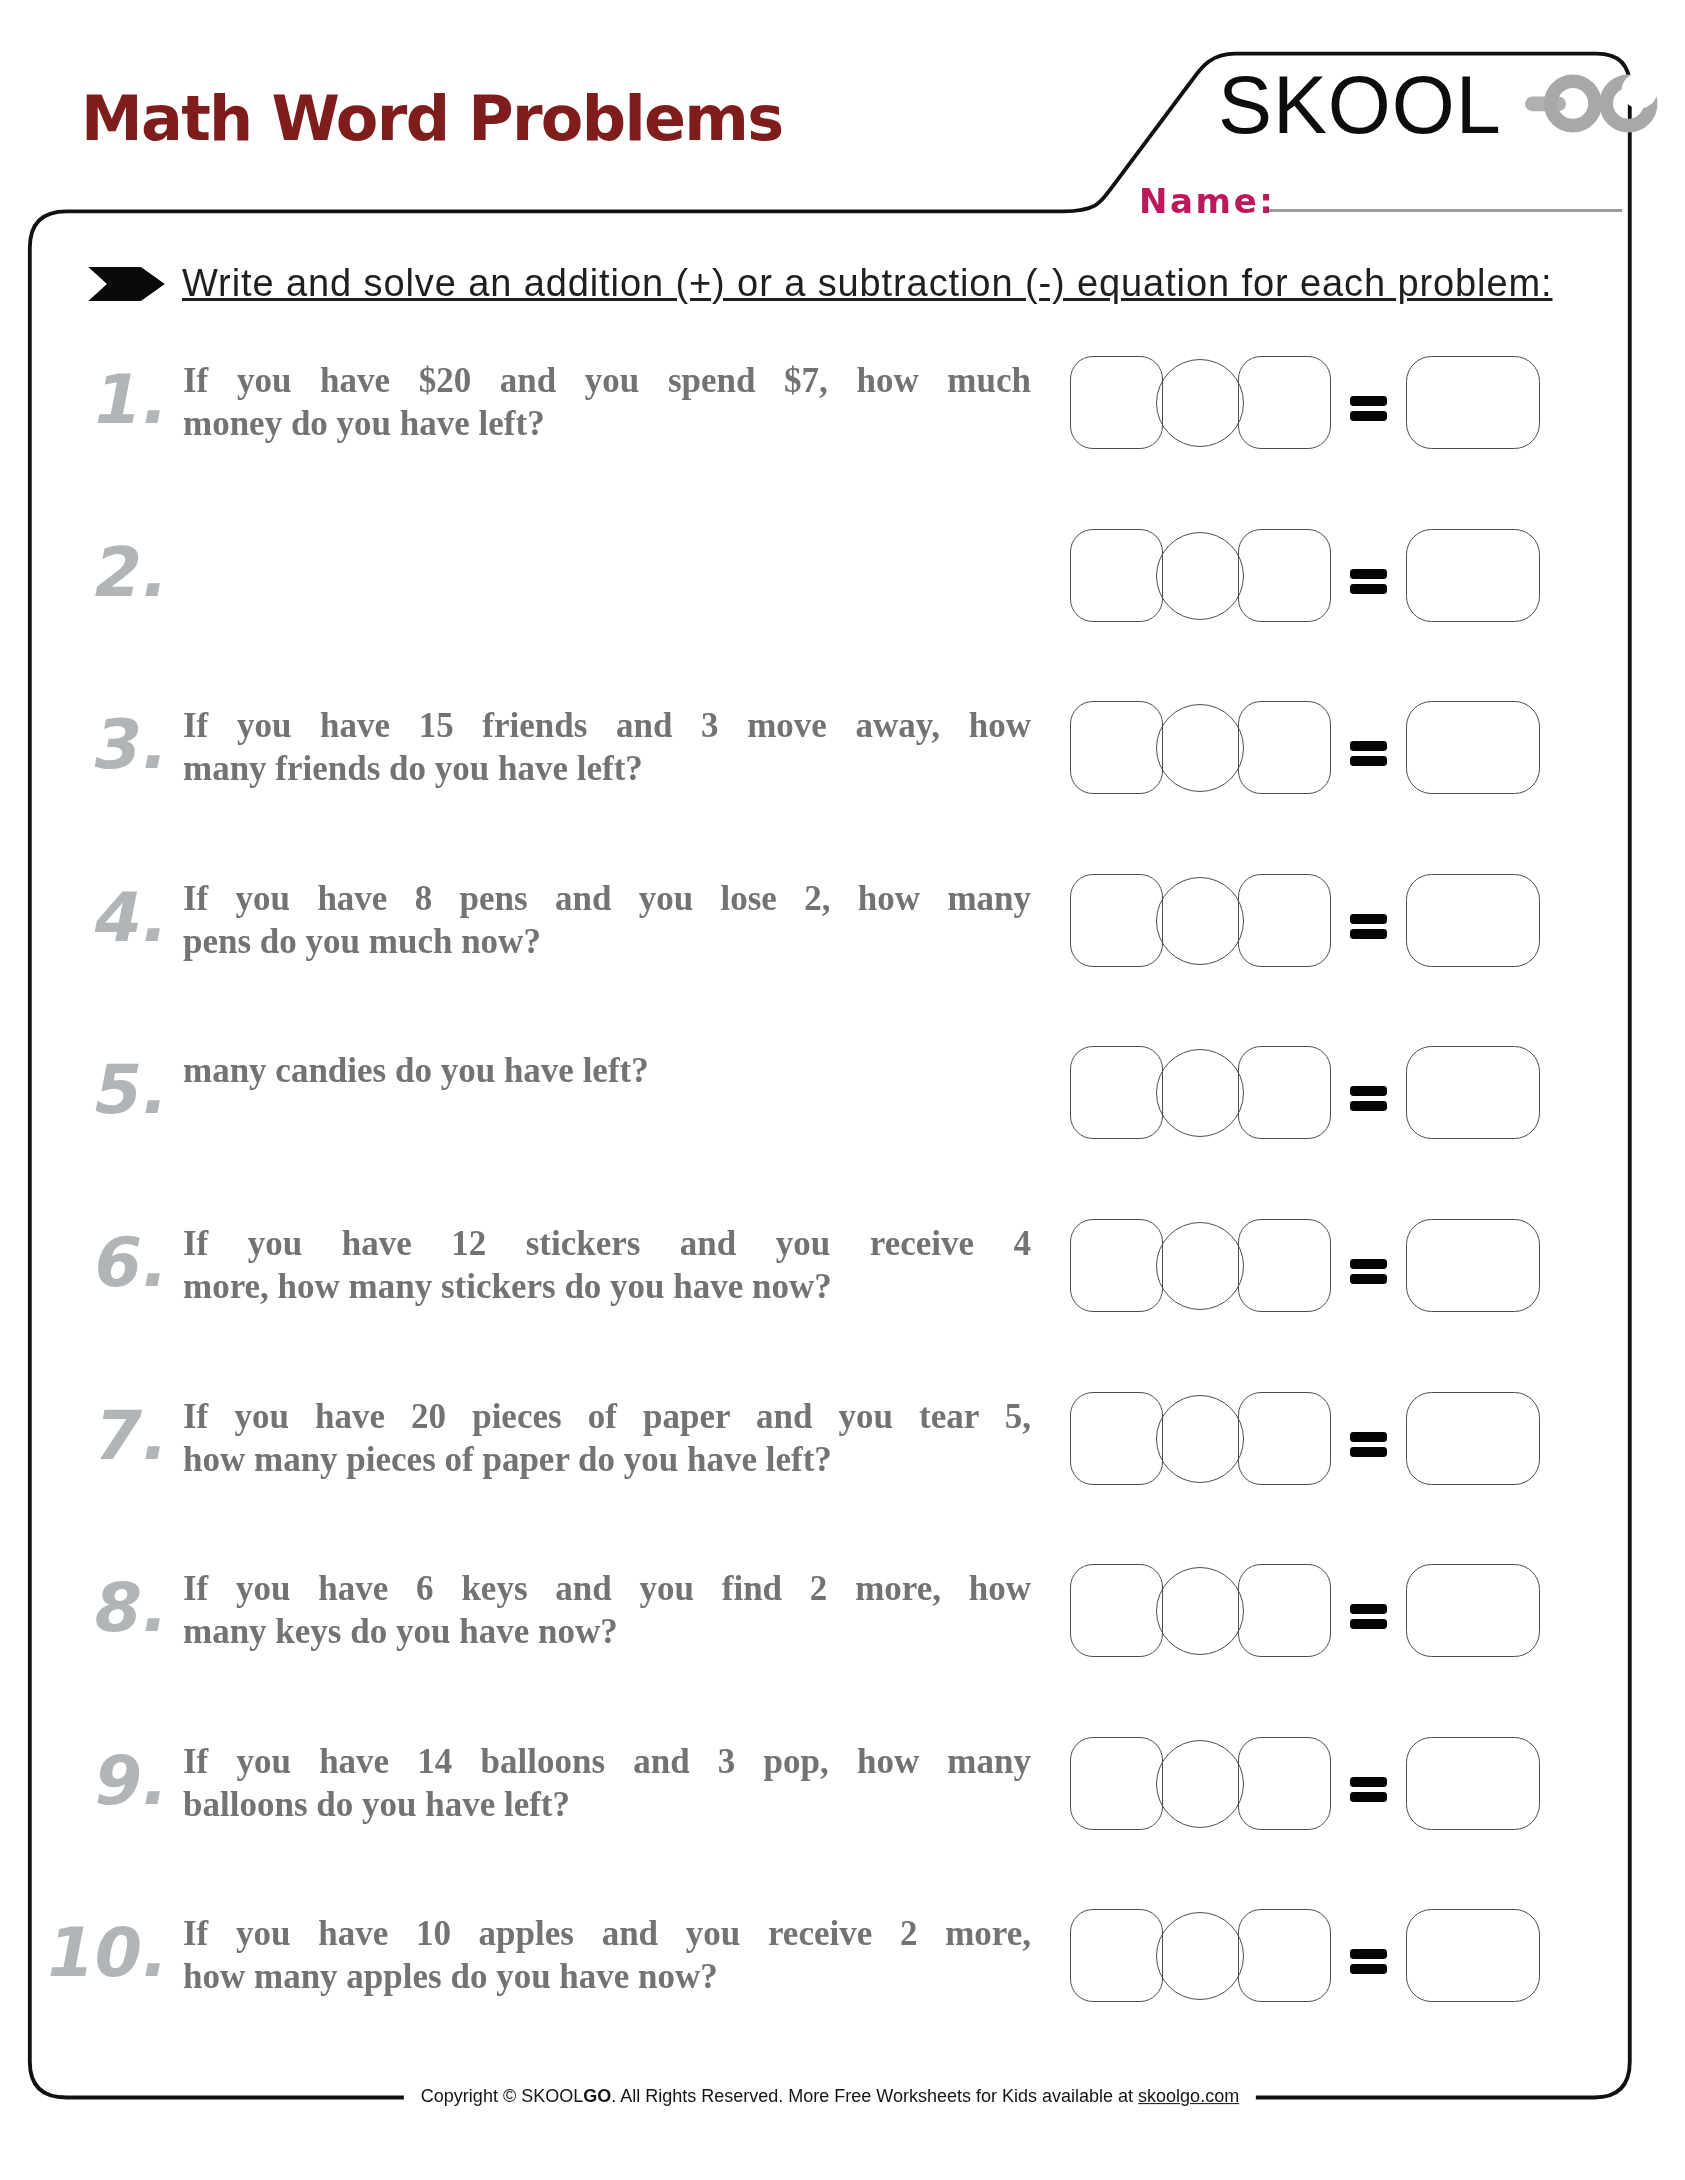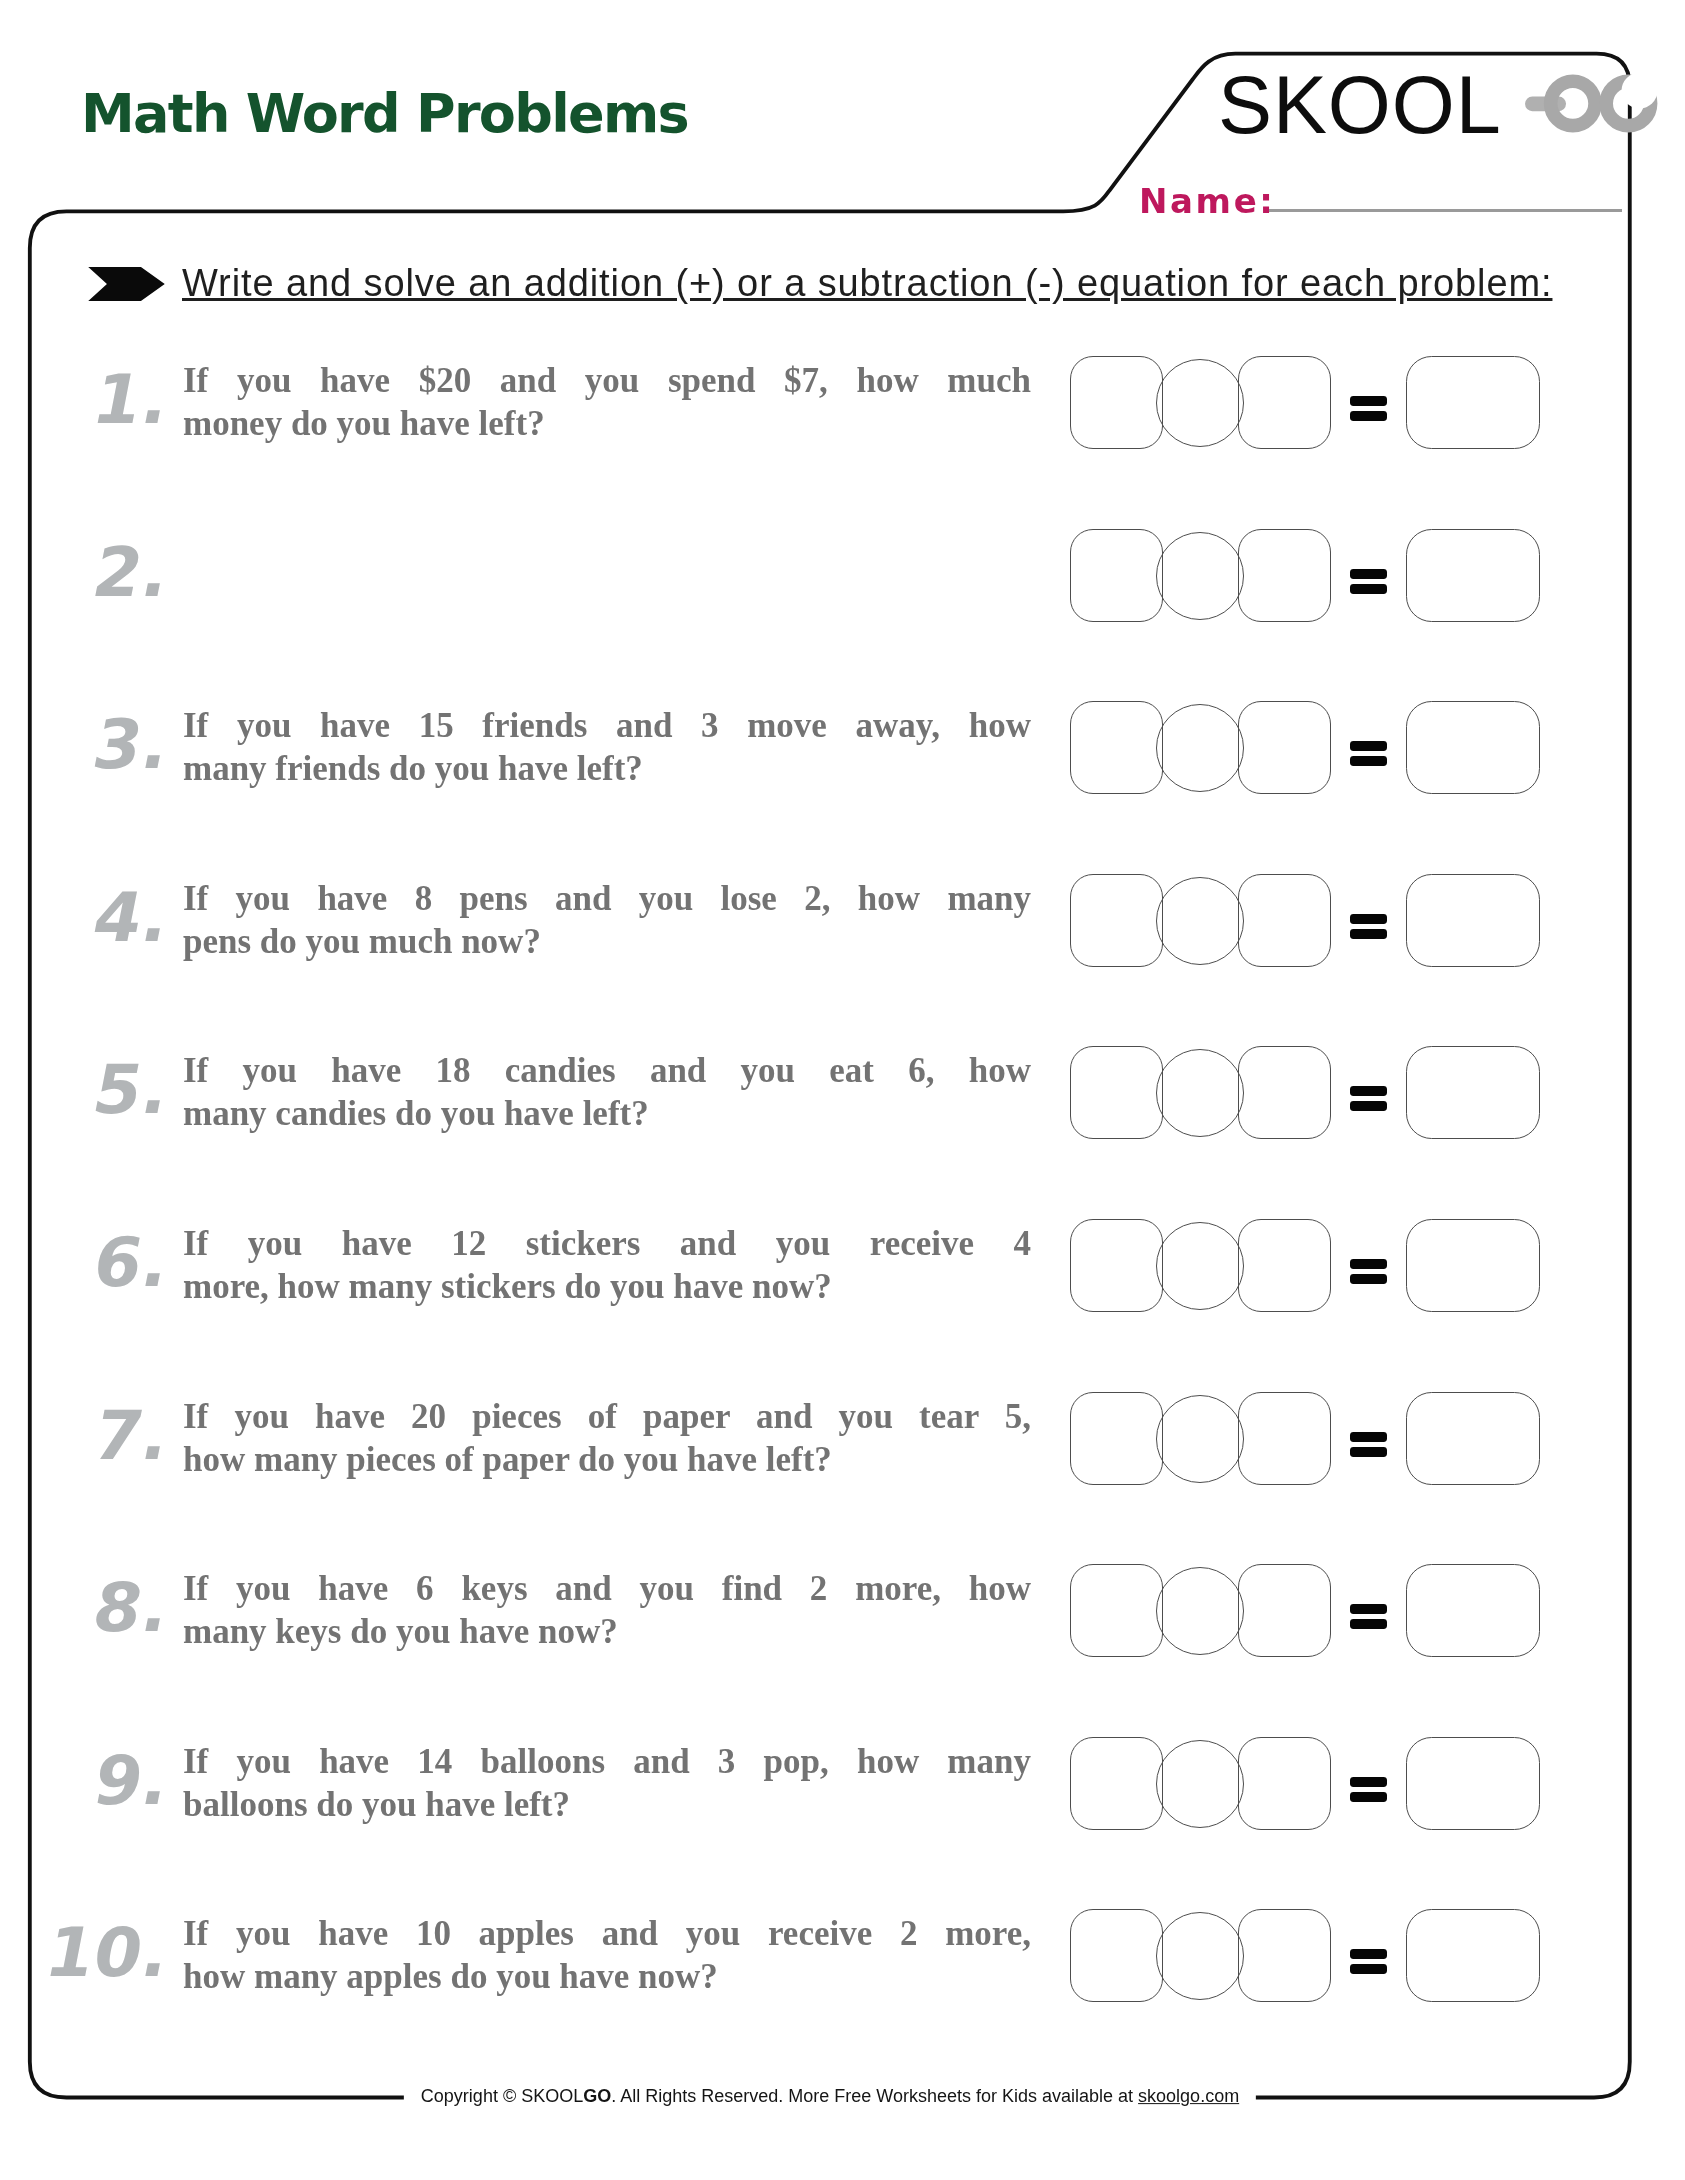--- a/index.html
+++ b/index.html
@@ -1,22 +1,22 @@
 <!DOCTYPE html>
 <html style="font-size:13.6px"><head>
 <meta charset="utf-8">
 <style>
   html,body{margin:0;padding:0;background:#ffffff;}
   .page{position:relative;width:1686px;height:2181px;background:#fff;overflow:hidden;
         font-family:"DejaVu Sans",sans-serif;color:#111;}
   .outline-svg{position:absolute;left:0;top:0;z-index:0;}
 
   
-  .title{position:absolute;left:81px;top:82px;font-size:54px;font-weight:800;
-         letter-spacing:-1.7px;color:#14532d;z-index:1;white-space:nowrap;}
+  .title{position:absolute;left:81px;top:82px;font-size:62px;font-weight:800;
+         letter-spacing:-1.7px;color:#7f1d1d;z-index:1;white-space:nowrap;}
 
   
   .logo-row{position:absolute;left:1218px;top:65px;display:flex;align-items:flex-start;z-index:1;gap:20px;}
   .logo-black{font-family:"Liberation Sans",sans-serif;font-weight:400;font-size:81px;
               line-height:1;letter-spacing:0.9px;color:#0d0d0d;}
   .logo-go{margin-left:3.4px;margin-top:0px;}
   .name-row{position:absolute;left:1139px;top:181px;z-index:1;font-size:34px;font-weight:700;
             letter-spacing:2.6px;color:#be185d;}
   .name-line{position:absolute;left:1269px;top:209px;width:353px;height:2.6px;background:#9a9a9a;z-index:1;}
 
@@ -145,21 +145,20 @@
           <div class="equals">
             <span class="bar"></span>
             <span class="bar"></span>
           </div>
           <div class="abox result"></div>
         </div>
       </div>
       <div class="row" style="top: 1046px;">
         <div class="num">5.</div>
         <div class="ptext">
-          <div class="l1">If you have 18 candies and you eat 6, how</div>
           <div class="l2">many candies do you have left?</div>
         </div>
         <div class="answer">
           <div class="abox b1"></div>
           <div class="acircle"></div>
           <div class="abox b2"></div>
           <div class="equals">
             <span class="bar"></span>
             <span class="bar"></span>
           </div>

